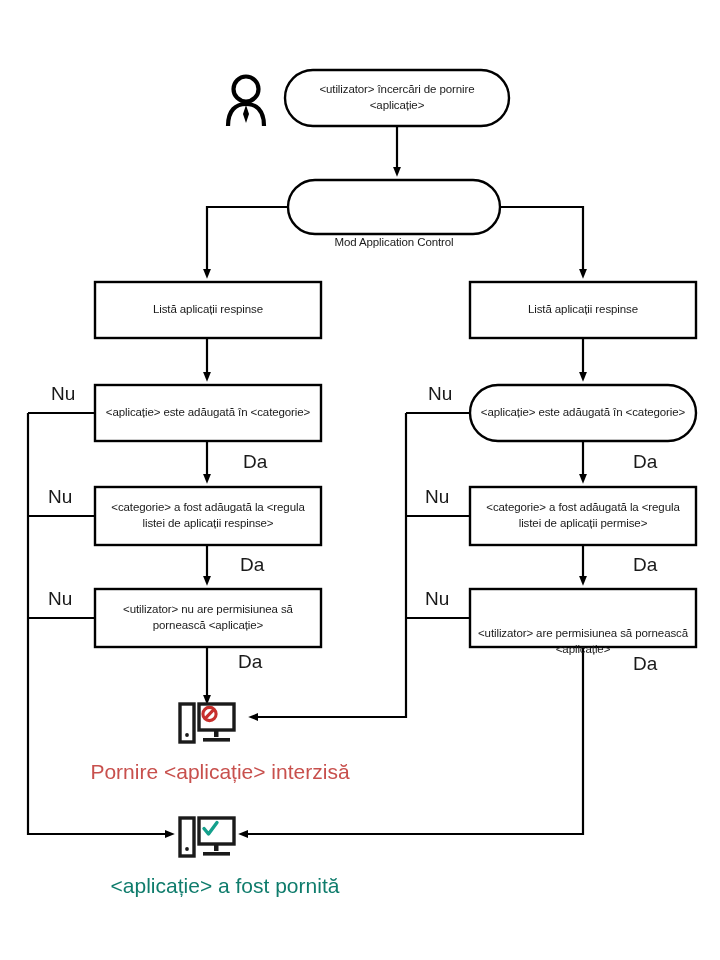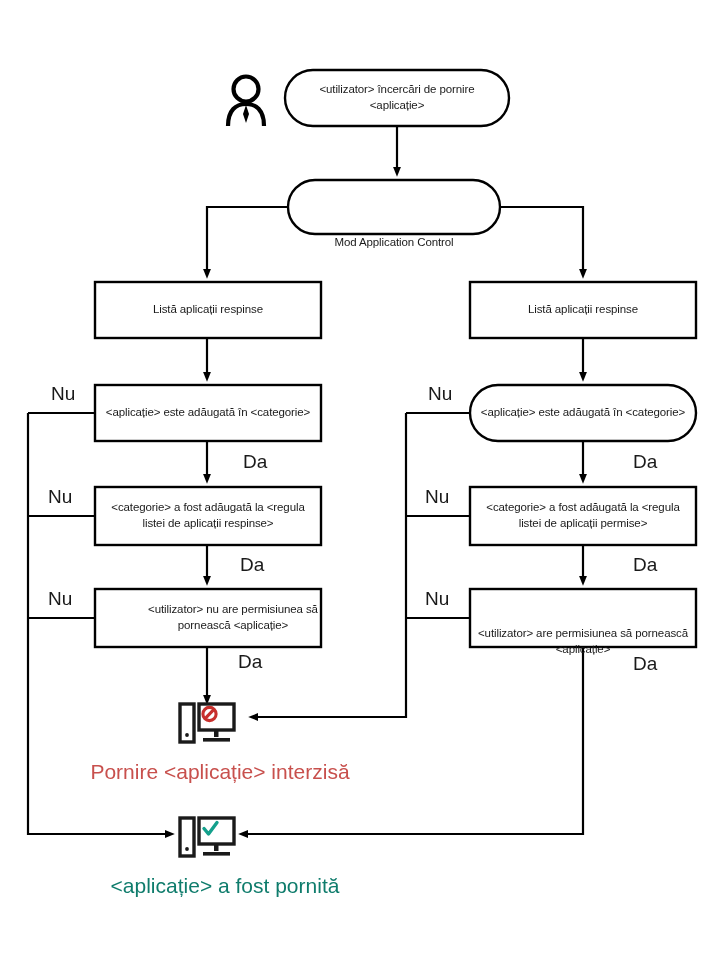--- a/index.html
+++ b/index.html
@@ -187,21 +187,21 @@
     </span>
   </div>
 
   <div class="node-label" style="left:470px; top:487px; width:226px; height:58px;">
     <span>
       <span>&lt;categorie&gt; a fost adăugată la &lt;regula</span><br>
       <span>listei de aplicații permise&gt;</span>
     </span>
   </div>
 
-  <div class="node-label" style="left:95px; top:589px; width:226px; height:58px;margin-left:25px;">
+  <div class="node-label" style="left:95px; top:589px; width:226px; height:58px;">
     <span>
       <span>&lt;utilizator&gt; nu are permisiunea să</span><br>
       <span>pornească &lt;aplicație&gt;</span>
     </span>
   </div>
 
   <div class="node-label" style="left:470px; top:616px; width:226px; height:52px;">
     <span>
       <span>&lt;utilizator&gt; are permisiunea să pornească</span><br>
       <span>&lt;aplicație&gt;</span>

